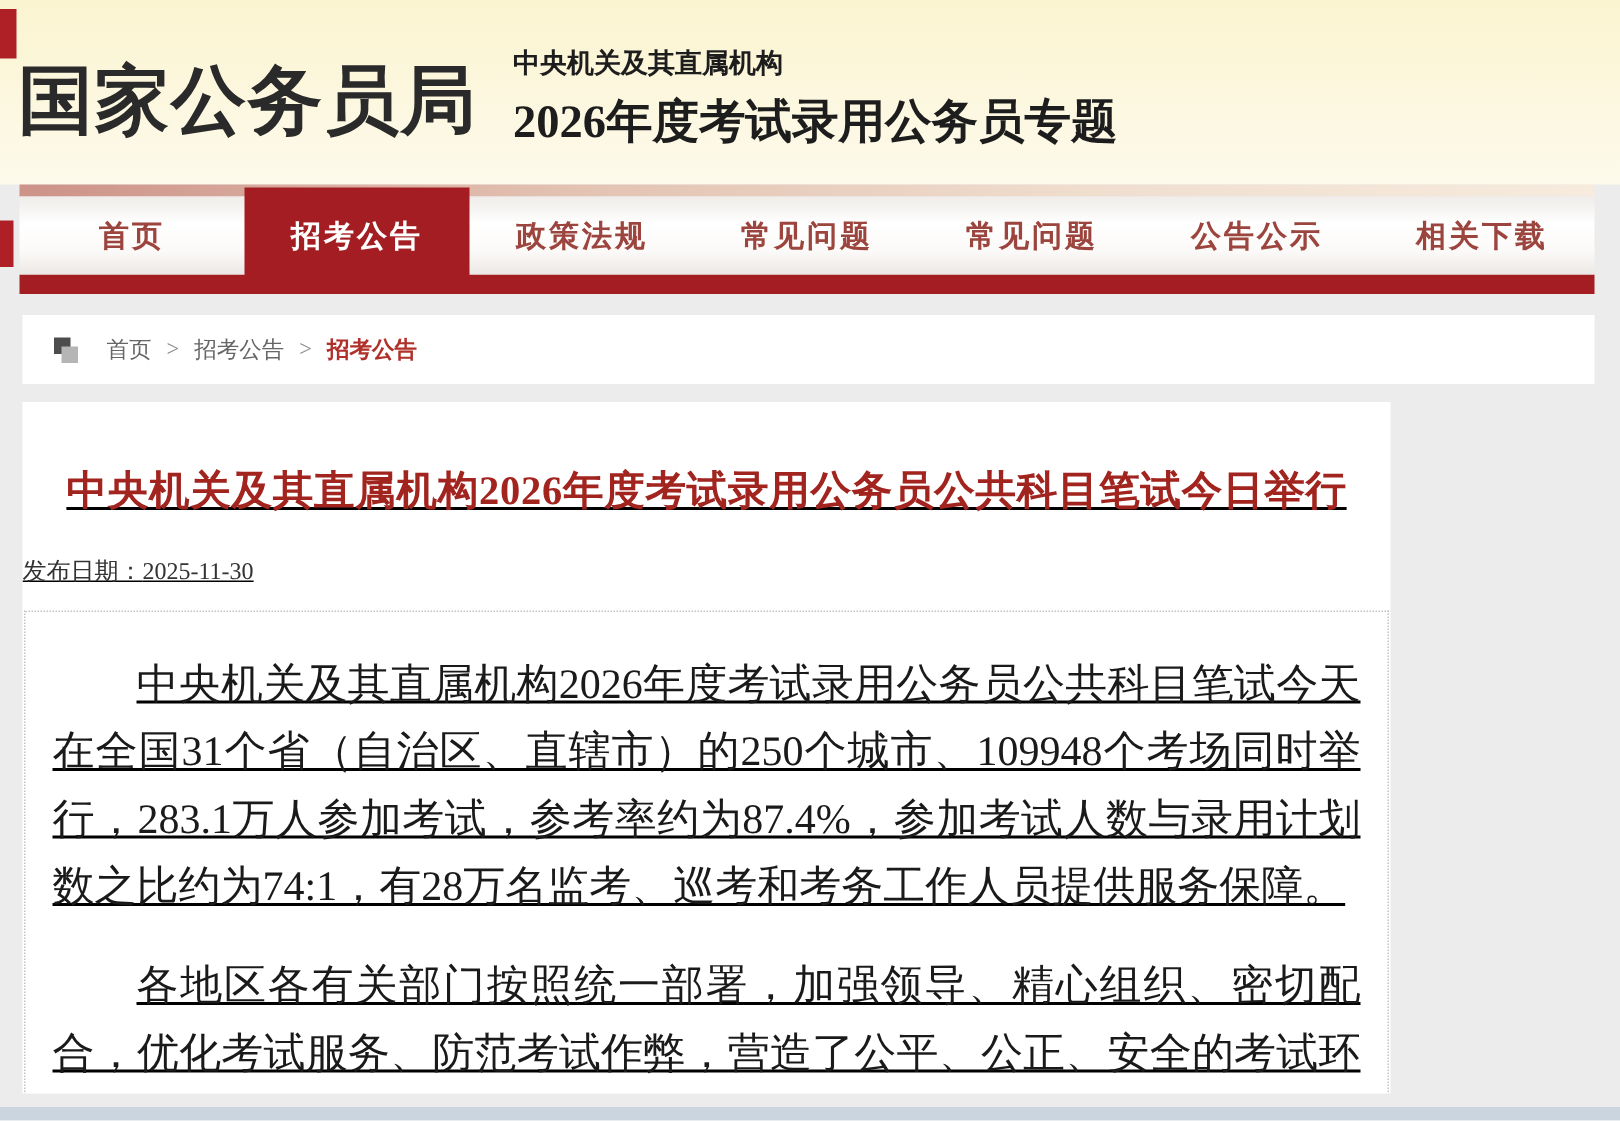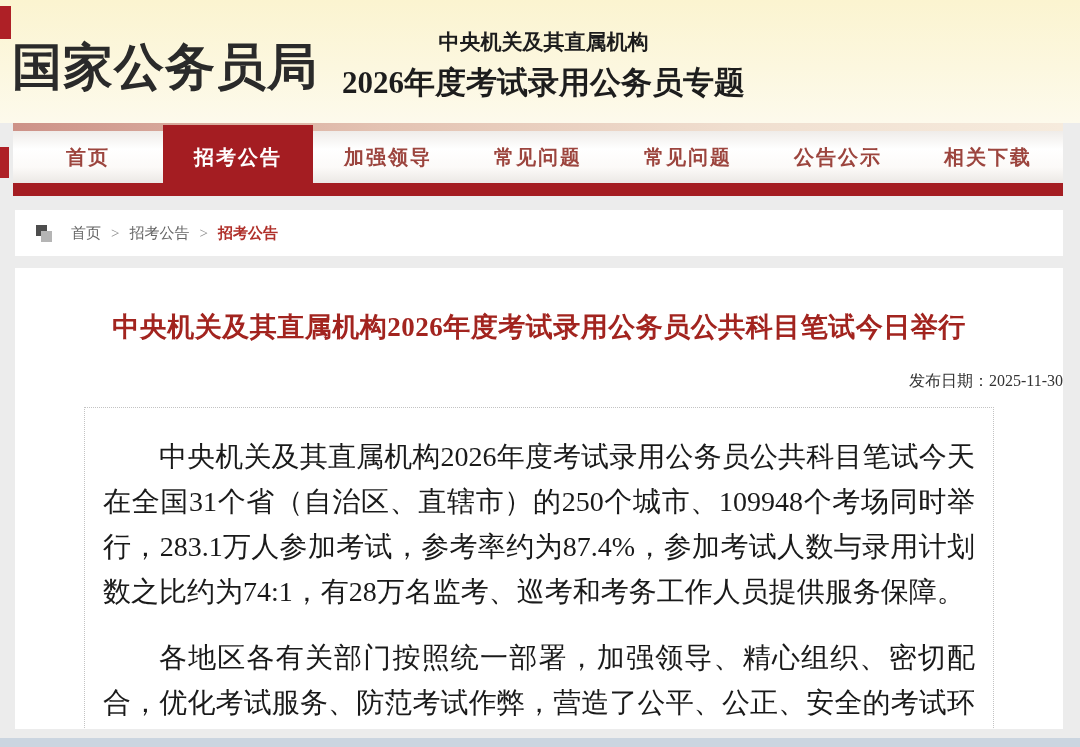--- a/index.html
+++ b/index.html
@@ -17,21 +17,21 @@
     background: linear-gradient(180deg, #fbf4d0 0%, #fcf7df 55%, #fdfaec 100%);
     display:flex; align-items:center;
     position:relative;
   }
   .site-name {
     font-size:50px; font-weight:bold; color:#2a2a2a;
     margin-left:12px; letter-spacing:1px; line-height:1;
     padding-top:10px;
   }
   .header-sub { margin-left:24px; padding-top:8px; }
-  .sub1 { font-size:21px; font-weight:bold; color:#1d1d1d; line-height:1.2;text-align:center; }
+  .sub1 { font-size:18px; font-weight:bold; color:#1d1d1d; line-height:1.2; }
   .sub2 { font-size:31px; font-weight:bold; color:#1d1d1d; line-height:1.2; margin-top:8px; }
 
   .edge-mark { position:absolute; left:0; background:#ae2026; z-index:6; }
   .edge-mark.m1 { top:6px; width:11px; height:33px; }
   .edge-mark.m2 { top:147px; width:9px; height:31px; }
 
   
   .nav-wrap { position:relative; margin-left:13px; width:1050px; z-index:2; }
   .nav-strip {
     height:8px;
@@ -60,30 +60,30 @@
   }
   .bc-icon { position:relative; width:17px; height:17px; margin:0 18px 0 21px; }
   .bc-icon .sq1 { position:absolute; left:0; top:0; width:11px; height:11px; background:#4d4d4d; }
   .bc-icon .sq2 { position:absolute; left:5px; top:6px; width:11px; height:11px; background:#b5b5b5; }
   .bc-link { color:#666; cursor:pointer; }
   .bc-sep { margin:0 10px; color:#888; }
   .bc-current { color:#b0302a; font-weight:bold; }
 
   
   .main-panel {
-    margin:12px 0 0 15px; width:1048px; height:461px;
-    background:#ffffff; overflow:hidden;
+    margin:12px 0 0 15px; width:912px; height:461px;
+    background:#ffffff; overflow:hidden;text-decoration:underline;
   }
   .article-title {
     margin-top:41px; text-align:center;
     font-size:27px; font-weight:bold; color:#a2241f;
     letter-spacing:0.5px;
   }
   .article-date {
-    margin-top:26px; text-align:right;
+    margin-top:26px; text-align:left;
     font-size:16px; color:#333;
   }
   .dotted-box {
     margin:15px auto 0; width:910px;
     border:1px dotted #c3c3c3; border-bottom:none;
     padding:26px 18px 10px 18px;
     min-height:360px;
   }
   .para {
     font-size:28px; color:#1a1a1a; line-height:45px;
@@ -110,21 +110,21 @@
       <div class="sub1">中央机关及其直属机构</div>
       <div class="sub2">2026年度考试录用公务员专题</div>
     </div>
   </div>
 
   <div class="nav-wrap">
     <div class="nav-strip"></div>
     <div class="nav-bar">
       <div class="nav-item">首页</div>
       <div class="nav-item active">招考公告</div>
-      <div class="nav-item">加强领导</div>
+      <div class="nav-item">政策法规</div>
       <div class="nav-item">常见问题</div>
       <div class="nav-item">常见问题</div>
       <div class="nav-item">公告公示</div>
       <div class="nav-item">相关下载</div>
     </div>
     <div class="nav-redbar"></div>
   </div>
 
   <div class="breadcrumb">
     <div class="bc-icon">

